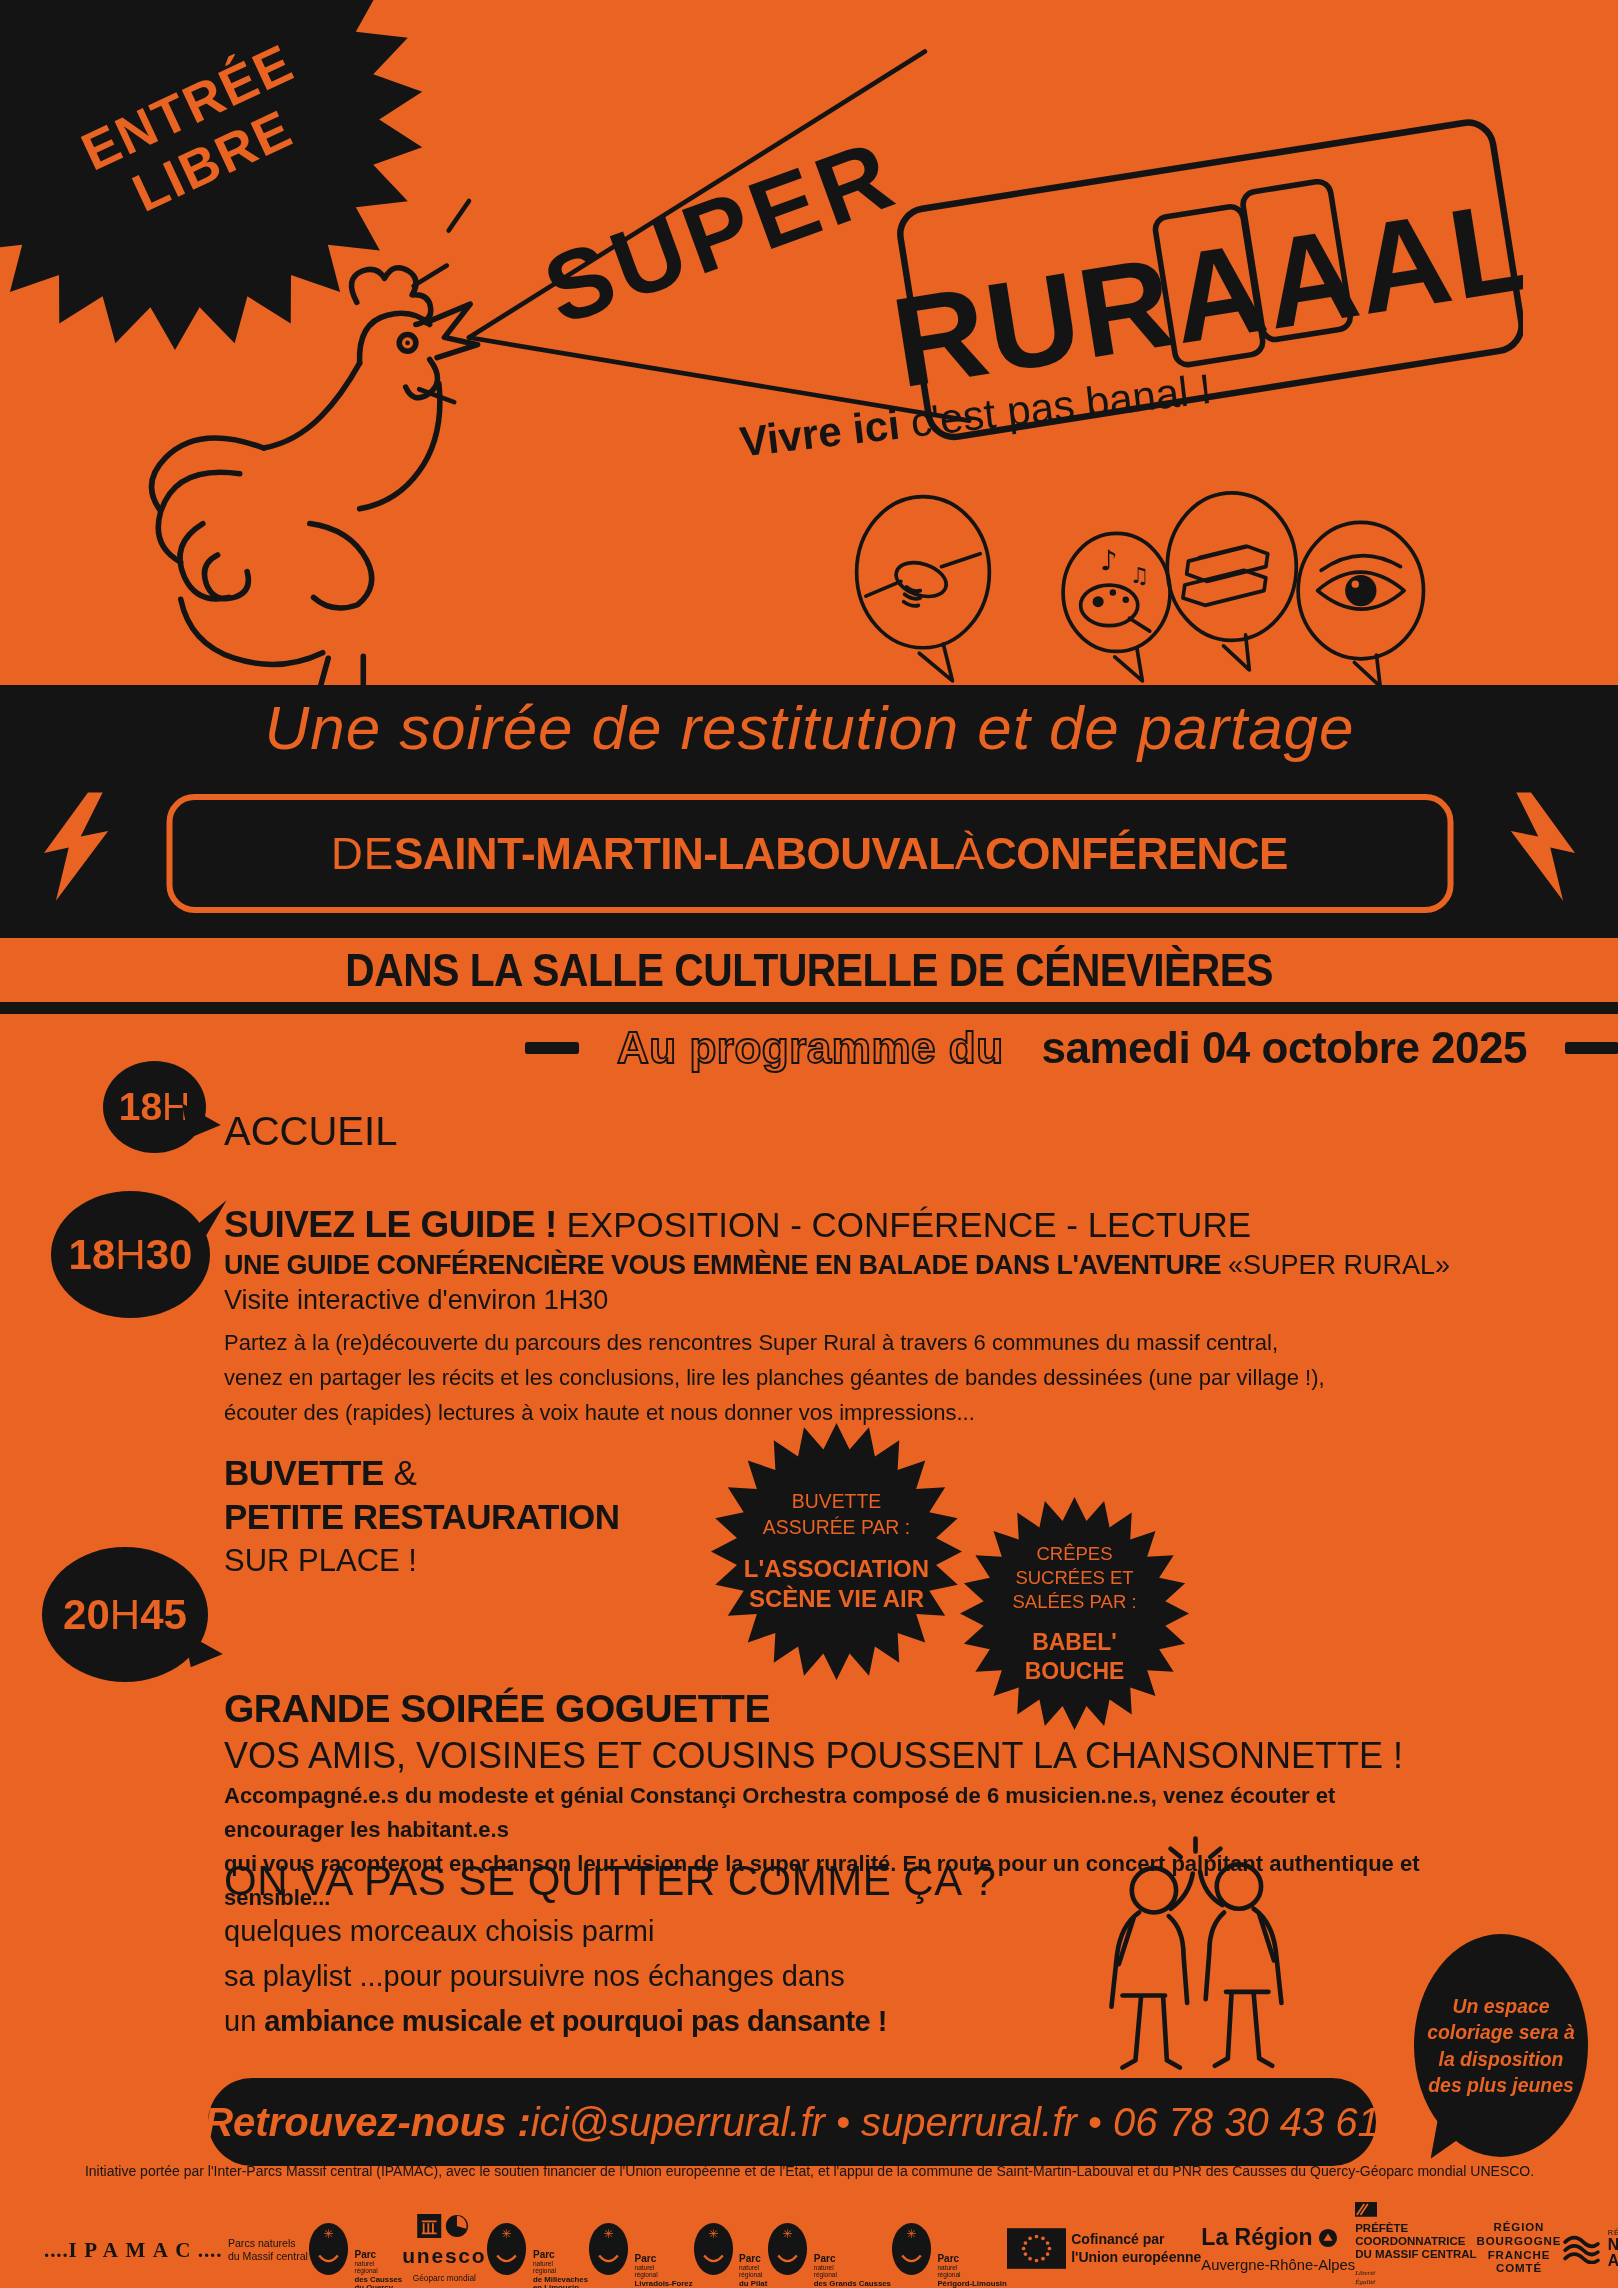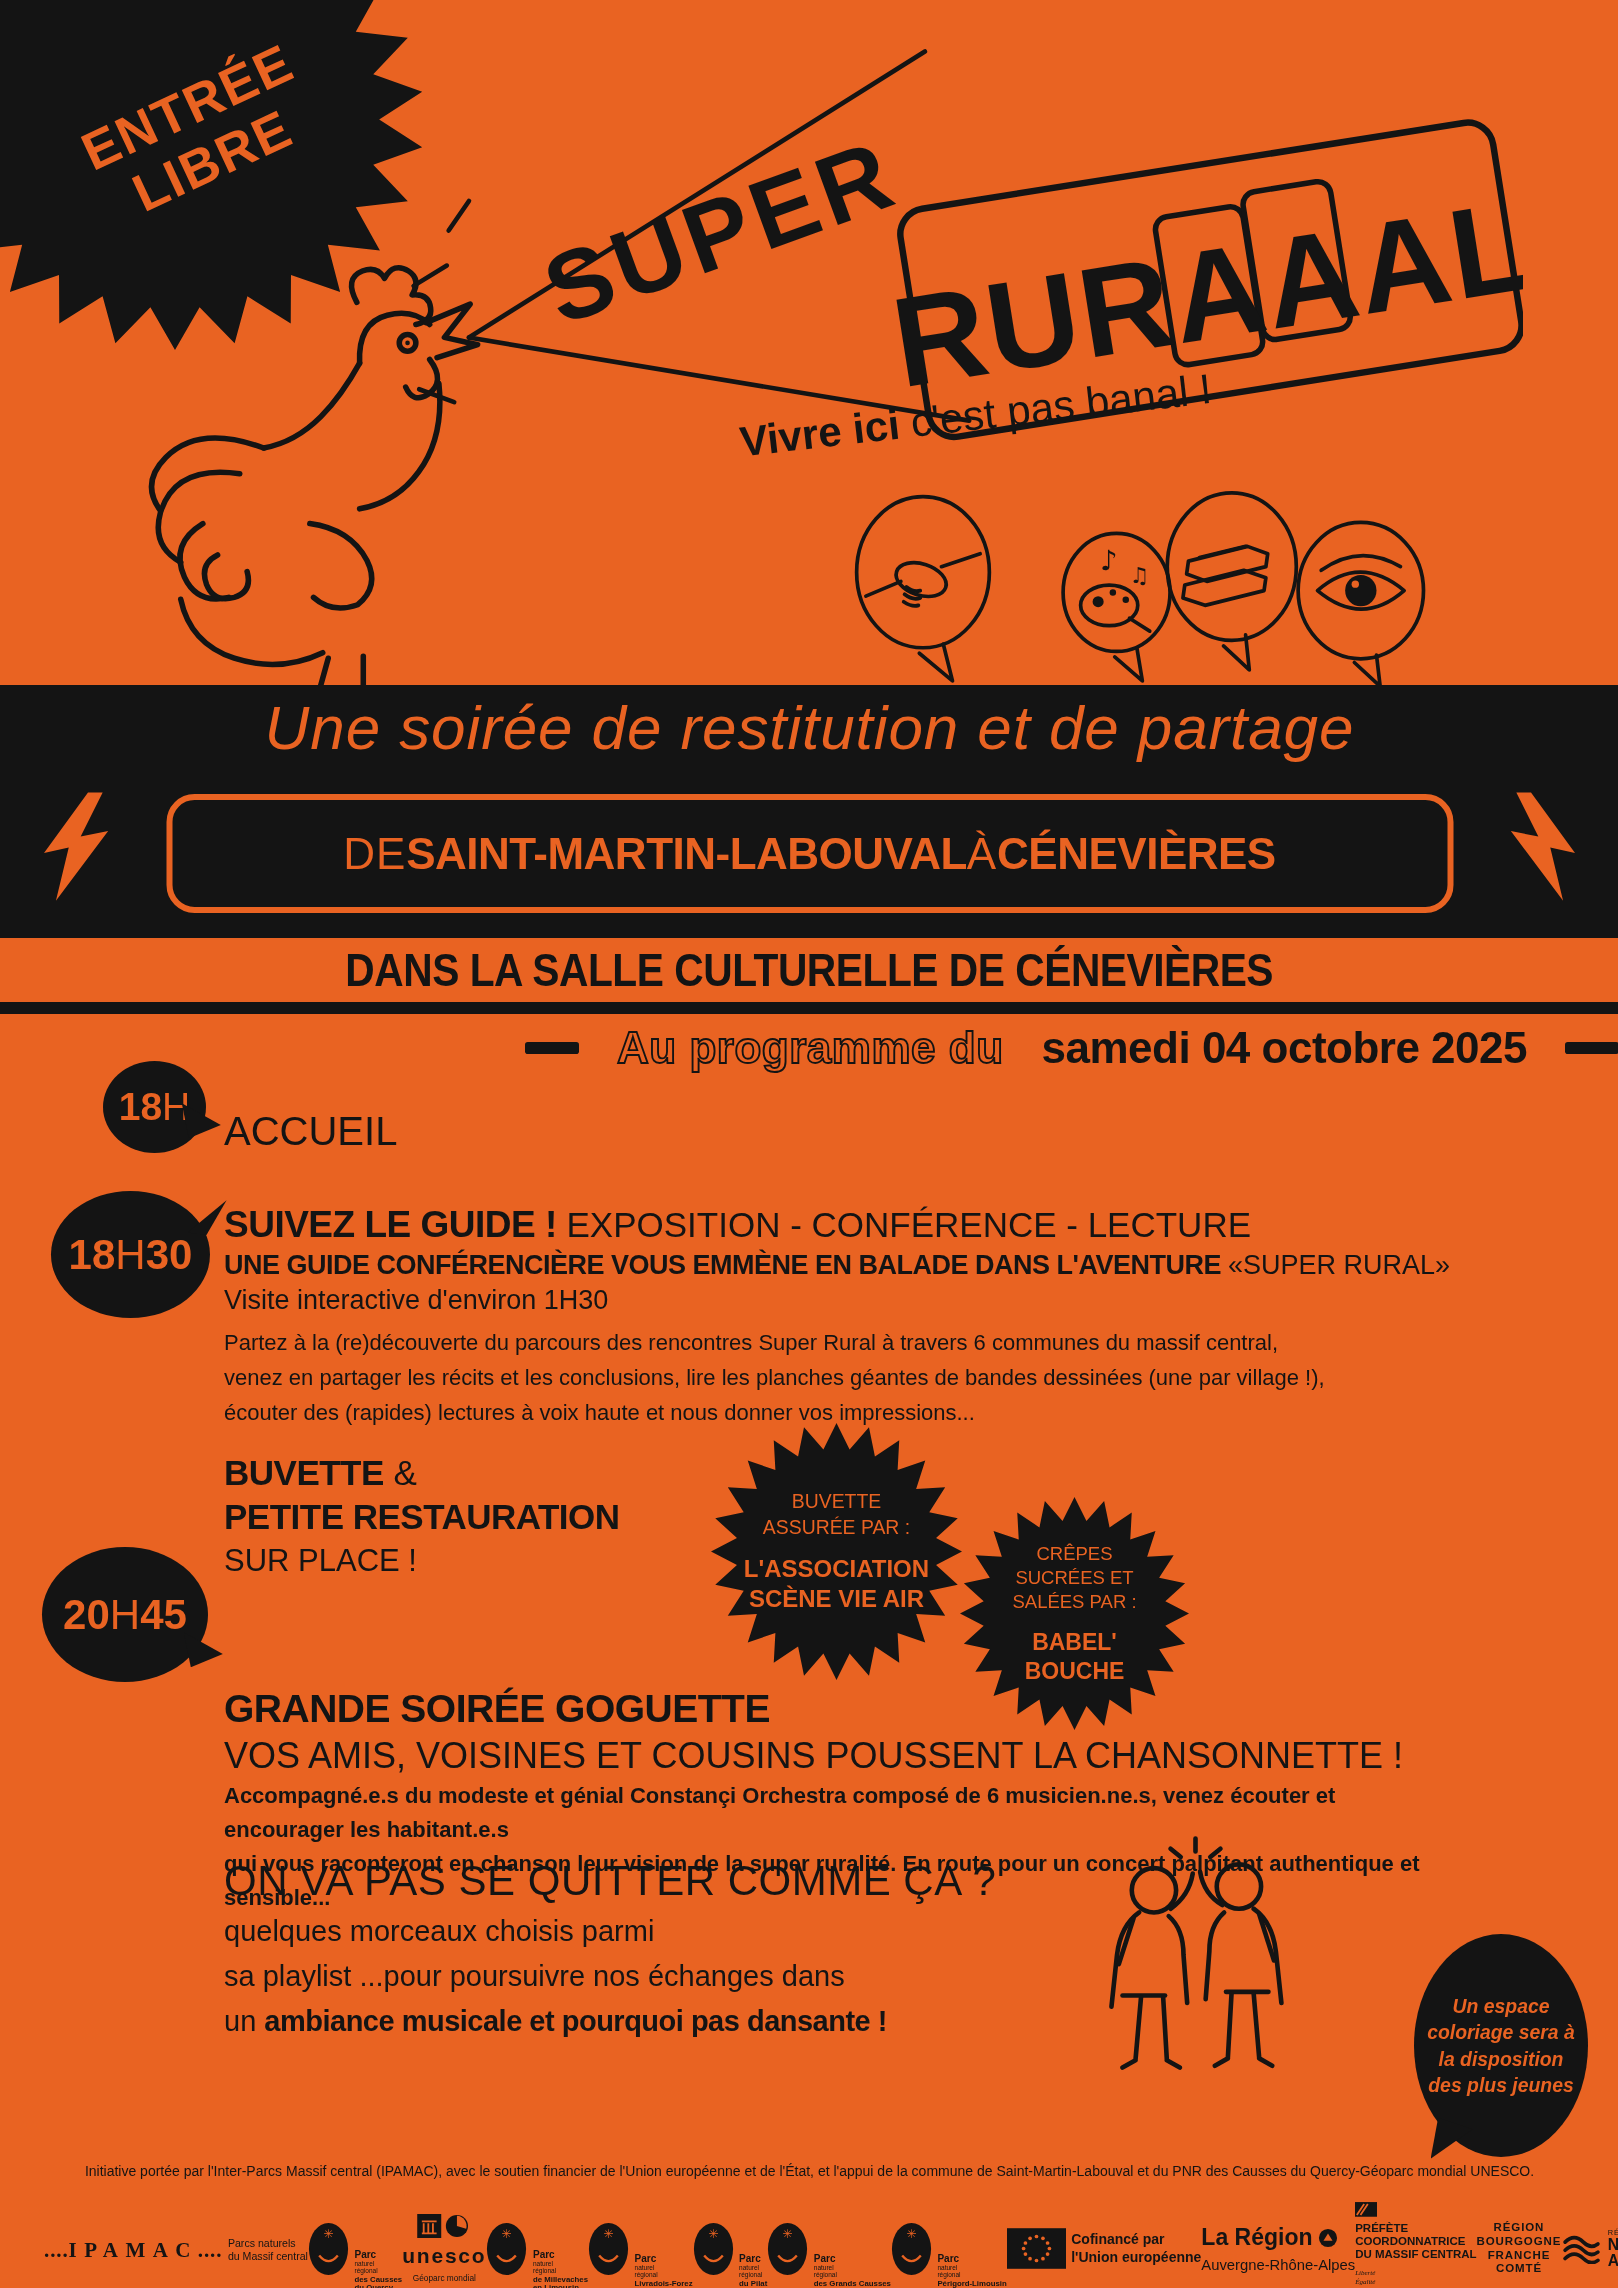--- a/index.html
+++ b/index.html
@@ -203,21 +203,21 @@
 
   <div class="abs band">
     <div class="band-title">Une soirée de restitution et de partage</div>
     <svg class="bolt left" viewBox="0 0 72 120">
       <path d="M48,0 L0,66 L27,60 L13,118 L70,42 L40,48 L64,0 Z" fill="#E96322"></path>
     </svg>
     <div class="route-box">
       <span class="lt">DE </span>
         <span class="bd">SAINT-MARTIN-LABOUVAL</span>
         <span class="lt"> À </span>
-        <span class="bd">CÉNEVIÈRES</span>
+        <span class="bd">CONFÉRENCE</span>
     </div>
     <svg class="bolt right" viewBox="0 0 72 120">
       <path d="M48,0 L0,66 L27,60 L13,118 L70,42 L40,48 L64,0 Z" fill="#E96322"></path>
     </svg>
   </div>
 
   <div class="abs venue">
     <span>DANS LA SALLE CULTURELLE DE CÉNEVIÈRES</span>
   </div>
   <div class="abs rule"></div>
@@ -306,20 +306,24 @@
     <path d="M196,86 Q180,100 180,128 l-4,52"></path>
     <path d="M198,172 l46,0"></path>
     <path d="M204,174 l-4,70 m0,0 l-14,8"></path>
     <path d="M228,174 l6,70 m0,0 l14,8"></path>
   </svg>
 
   <div class="abs colo">
     <div class="txt">Un espace coloriage sera à la disposition des plus jeunes</div>
   </div>
 
+  <div class="abs pill">
+    <span class="b">Retrouvez-nous : </span>
+    <span class="l">ici@superrural.fr • superrural.fr • 06 78 30 43 61</span>
+  </div>
 
   <div class="abs credits">Initiative portée par l'Inter-Parcs Massif central (IPAMAC), avec le soutien financier de l'Union européenne et de l'État, et l'appui de la commune de Saint-Martin-Labouval et du PNR des Causses du Quercy-Géoparc mondial UNESCO.</div>
 
   <div class="abs logorow">
 
     <div class="lg" style="align-items:flex-end;">
       <div class="ipamac-name">IPAMAC</div>
       <div class="ipamac-sub pre">Parcs naturels
 du Massif central</div>
     </div>

